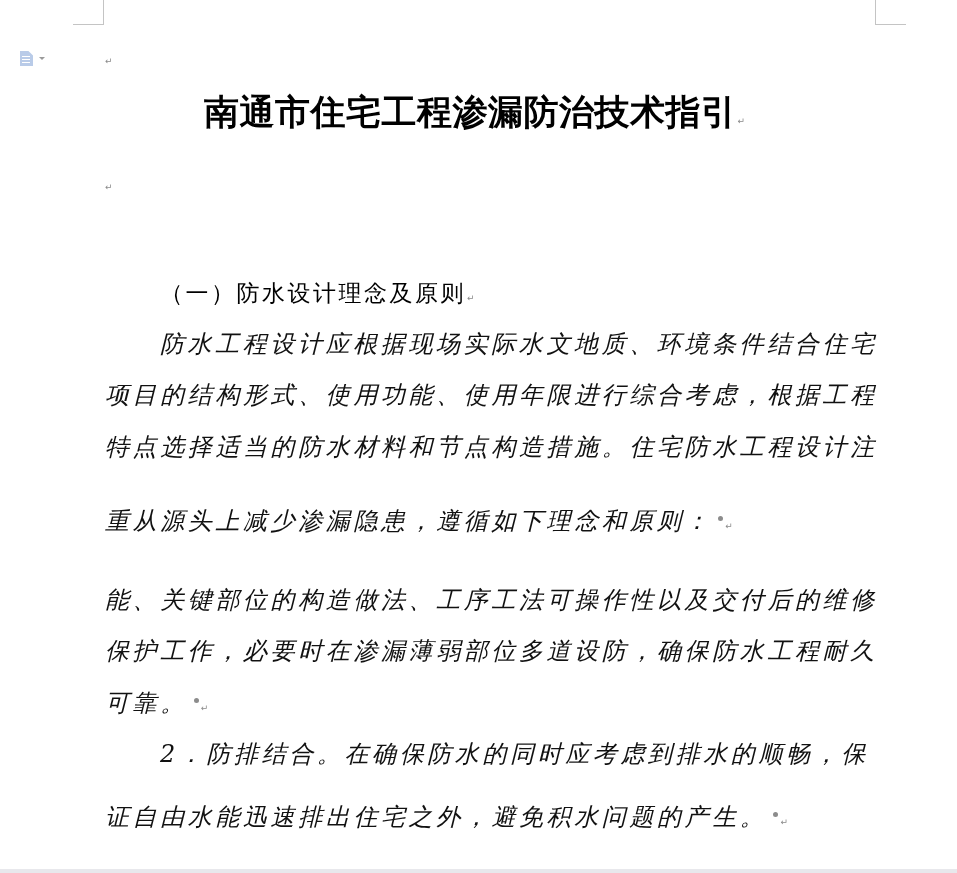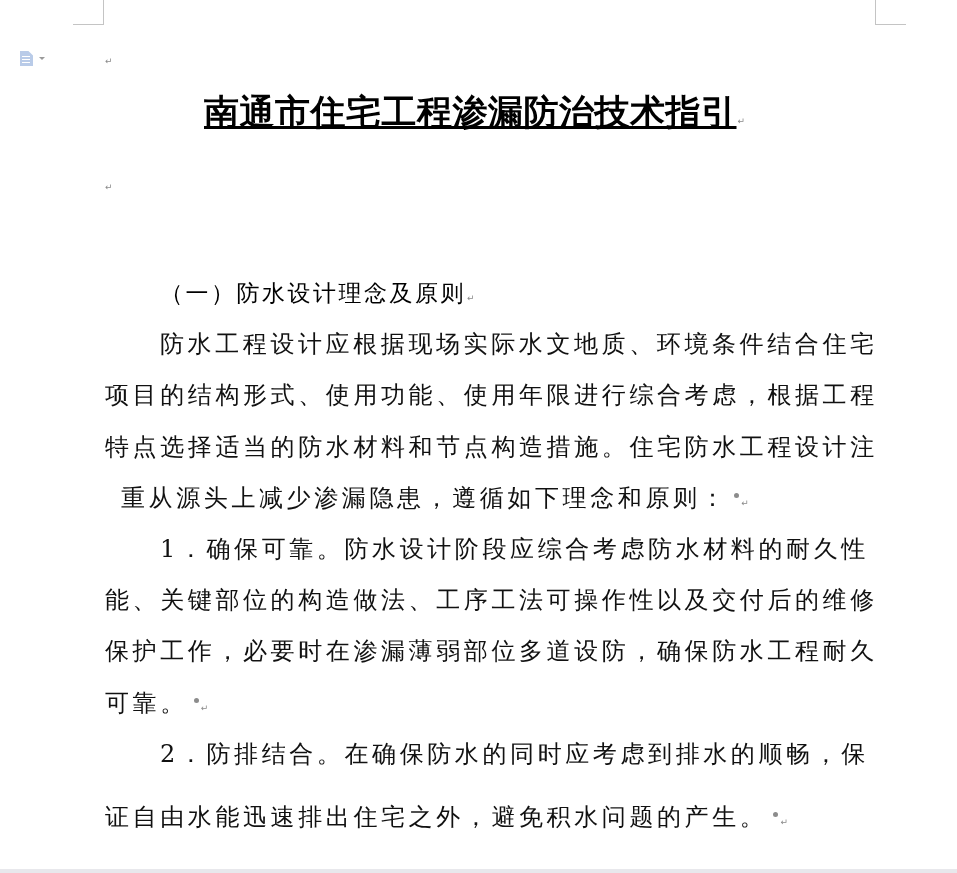--- a/index.html
+++ b/index.html
@@ -89,21 +89,20 @@
     .title {
       position: absolute;
       left: 204px; top: 88px;
       font-family: "DejaVu Serif", "Liberation Serif", serif;
       font-weight: bold;
       font-size: 35px;
       letter-spacing: 0.5px;
       line-height: 48px;
       white-space: nowrap;
       color: #000;
-      text-decoration: underline;
     }
     .h1 {
       position: absolute;
       left: 160px; top: 224px;
       font-family: "DejaVu Sans", "Liberation Sans", sans-serif;
       font-weight: bold;
       font-size: 23px;
       line-height: 34px;
       white-space: nowrap;
       color: #000;
@@ -119,20 +118,21 @@
     }
     .para-line {
       position: absolute;
       left: 105px;
       width: 770px;
       font-size: 24px;
       line-height: 34px;
       letter-spacing: 3.6px;
       white-space: nowrap;
       color: #111;
+      font-style: italic;
     }
     .indent { left: 160px; width: 715px; }
   </style>
 </head>
 <body>
 
 <div class="page">
 
   <div class="crop-mark crop-tl"></div>
   <div class="crop-mark crop-tr"></div>
@@ -151,25 +151,24 @@
   <span class="pmark pmark-abs" style="left:104px; top:182px;">↵</span>
 
 
   <div class="h2">
     <span>（一）防水设计理念及原则</span><span class="pmark">↵</span>
   </div>
 
   <div class="para-line indent" style="top:327px;">防水工程设计应根据现场实际水文地质、环境条件结合住宅</div>
   <div class="para-line" style="top:378px;">项目的结构形式、使用功能、使用年限进行综合考虑，根据工程</div>
   <div class="para-line" style="top:430px;">特点选择适当的防水材料和节点构造措施。住宅防水工程设计注</div>
-  <div class="para-line" style="top:481px;margin-left:16px;">
+  <div class="para-line" style="top:504px;">
     <span>重从源头上减少渗漏隐患，遵循如下理念和原则：</span><span class="bullet-dot"></span><span class="pmark">↵</span>
   </div>
 
-  <div class="para-line indent" style="top:532px;">1．确保可靠。防水设计阶段应综合考虑防水材料的耐久性</div>
   <div class="para-line" style="top:583px;">能、关键部位的构造做法、工序工法可操作性以及交付后的维修</div>
   <div class="para-line" style="top:634px;">保护工作，必要时在渗漏薄弱部位多道设防，确保防水工程耐久</div>
   <div class="para-line" style="top:686px;">
     <span>可靠。</span><span class="bullet-dot"></span><span class="pmark">↵</span>
   </div>
 
   <div class="para-line indent" style="top:737px;">2．防排结合。在确保防水的同时应考虑到排水的顺畅，保</div>
   <div class="para-line" style="top:788px;margin-top:12px;">
     <span>证自由水能迅速排出住宅之外，避免积水问题的产生。</span><span class="bullet-dot"></span><span class="pmark">↵</span>
   </div>

